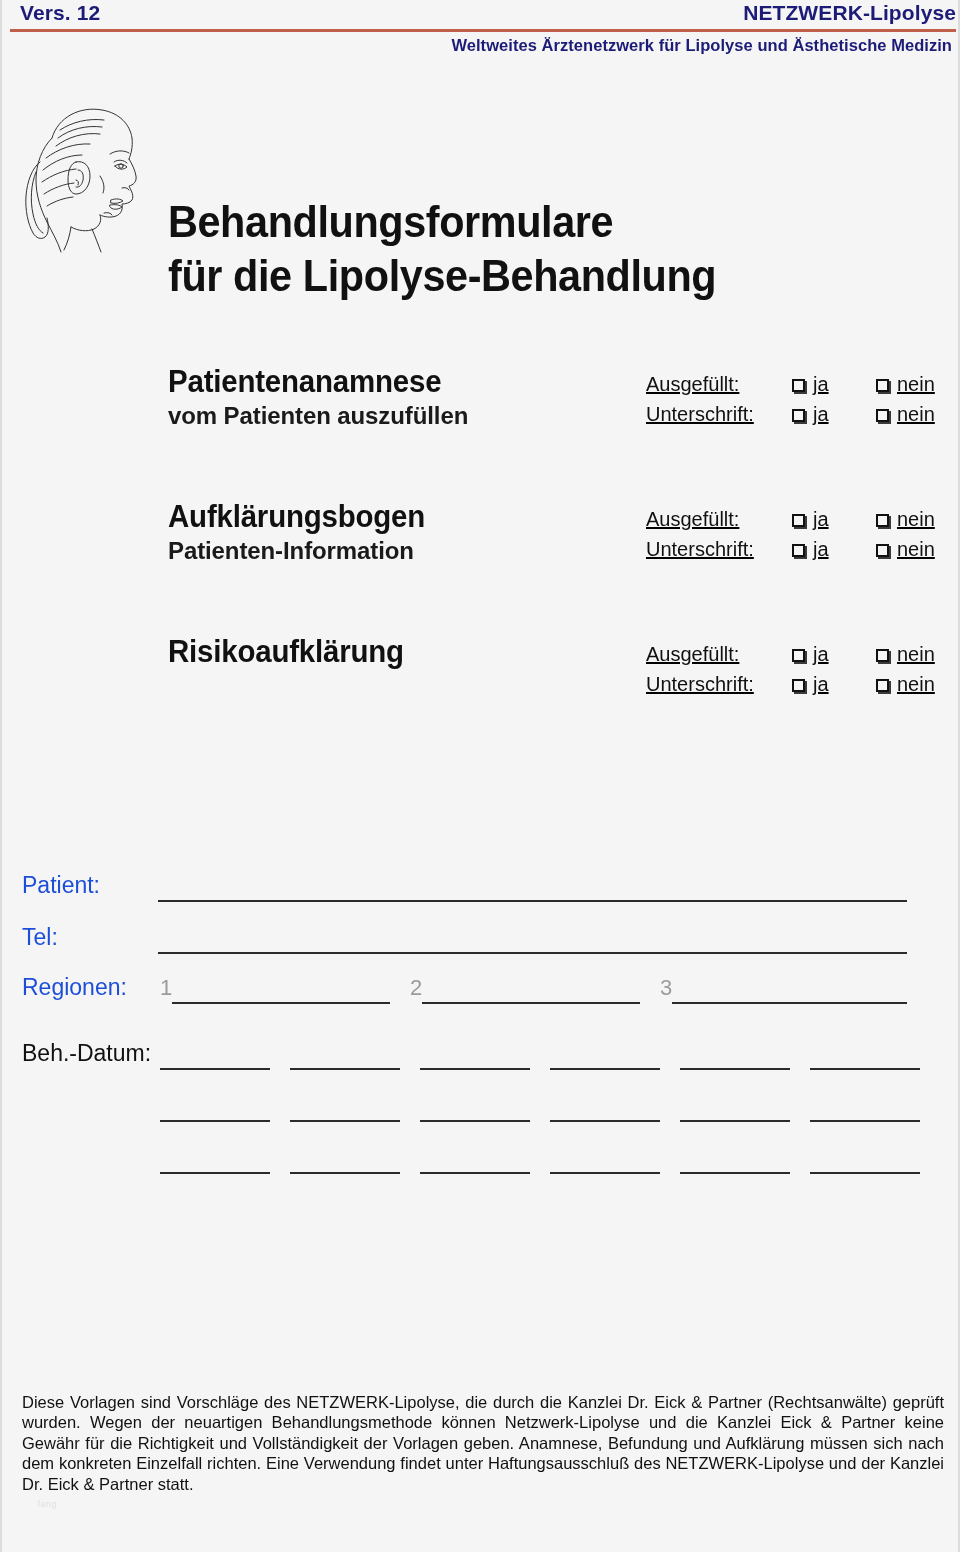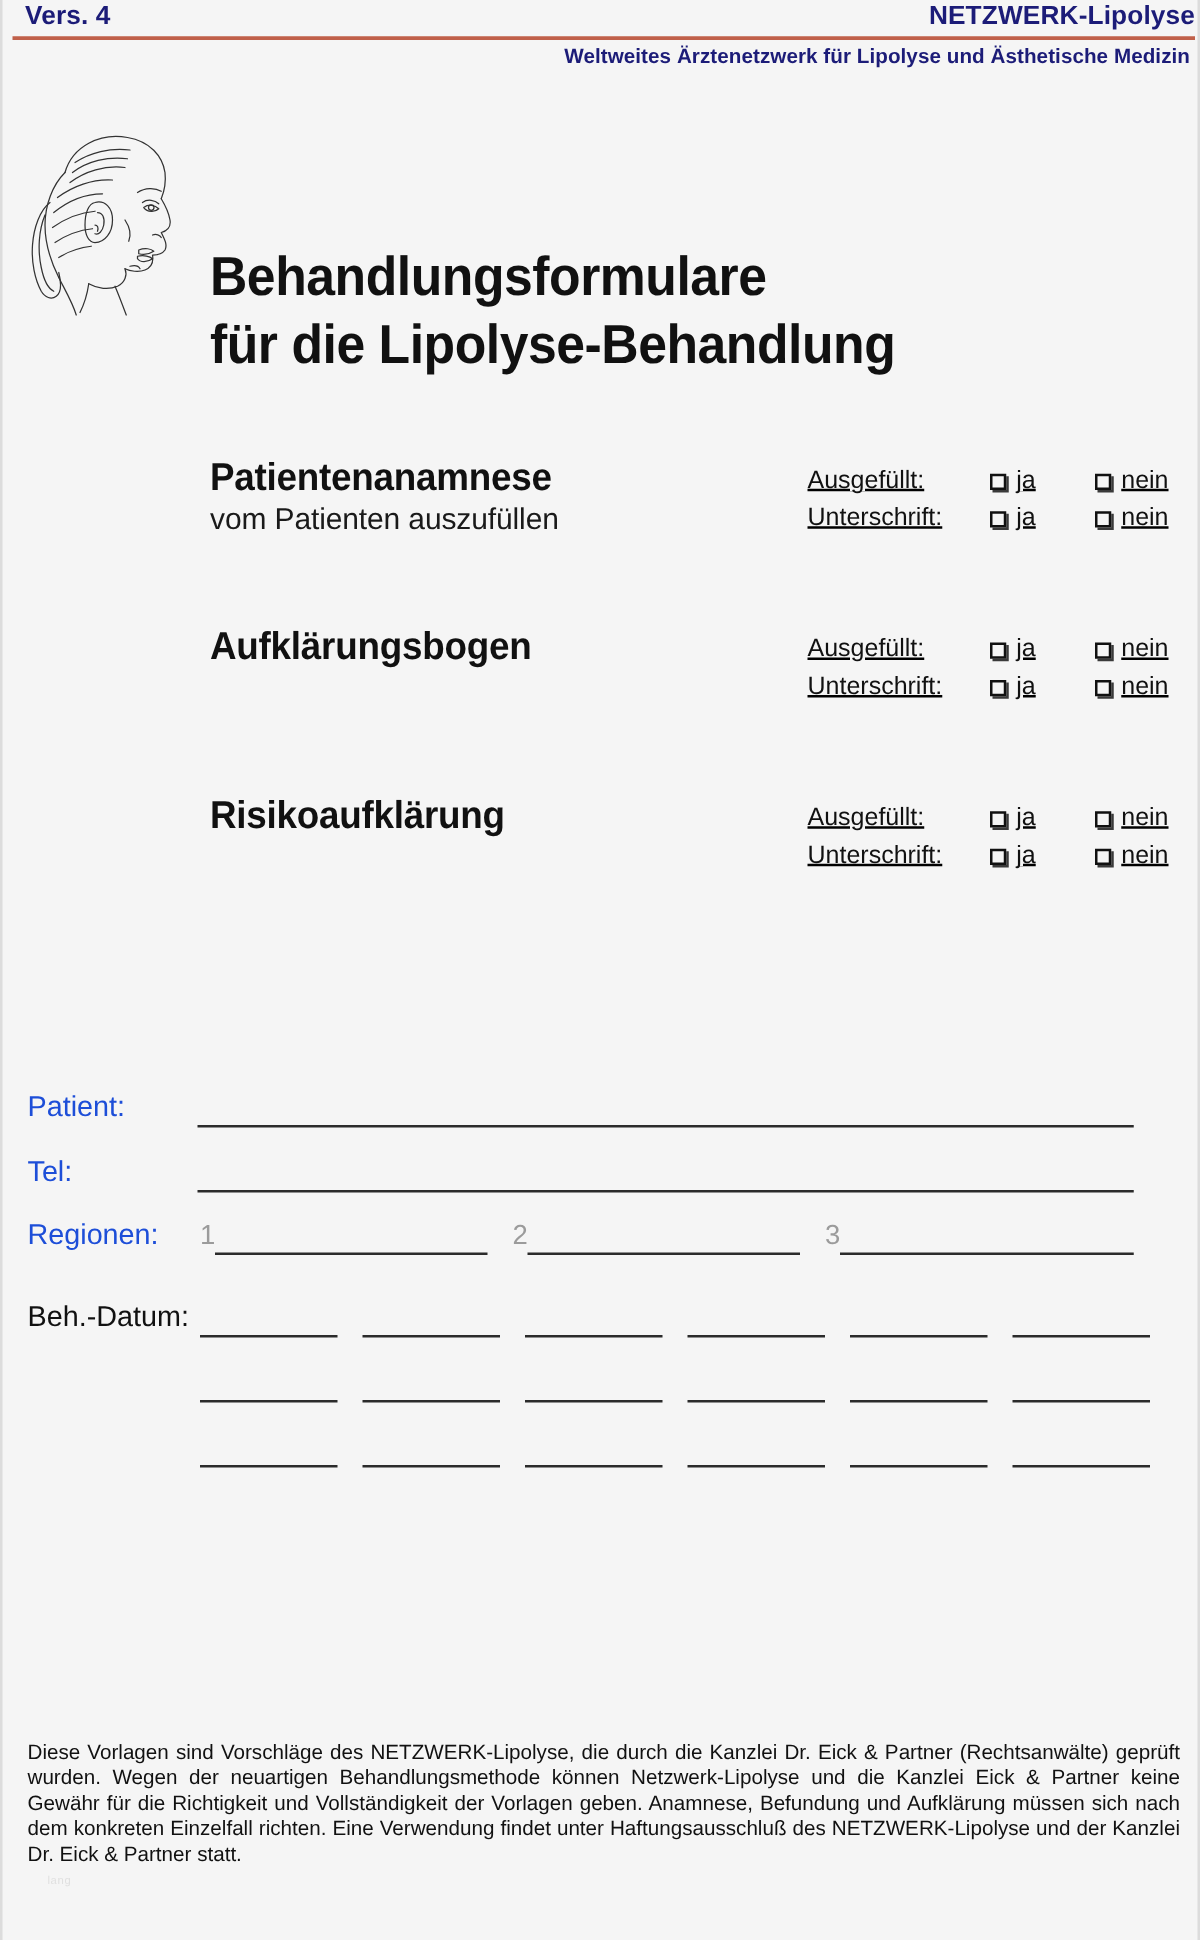--- a/index.html
+++ b/index.html
@@ -83,21 +83,21 @@
   .sec-left { position: absolute; left: 166px; top: 0; }
   .sec-main {
     font-size: 31px; font-weight: bold; color: #111;
     line-height: 1.08;
     letter-spacing: -0.2px;
     transform: scaleX(0.95);
     transform-origin: left top;
     white-space: nowrap;
   }
   .sec-sub {
-    font-size: 24px; font-weight: normal; color: #1a1a1a;
+    font-size: 24px; font-weight: bold; color: #1a1a1a;
     line-height: 1.15; margin-top: 4px;
     letter-spacing: -0.1px;
     white-space: nowrap;
   }
   .sec-right { position: absolute; left: 644px; top: 4px; }
   .chk-row {
     display: flex; align-items: center;
     height: 30px;
     text-decoration: underline;
   }
@@ -181,21 +181,21 @@
     color: #222;
     white-space: nowrap;
   }
 </style>
 </head>
 <body>
 
 <div class="page">
 
   <div class="hdr-row">
-    <div class="hdr-vers">Vers. 4</div>
+    <div class="hdr-vers">Vers. 12</div>
     <div class="hdr-brand">NETZWERK-Lipolyse</div>
   </div>
   <div class="hdr-rule"></div>
   <div class="hdr-sub">Weltweites Ärztenetzwerk für Lipolyse und Ästhetische Medizin</div>
 
   <div class="head-art">
     <svg width="145" height="160" viewBox="0 0 145 160" fill="none" stroke="#333" stroke-width="1" stroke-linecap="round" stroke-linejoin="round">
 
       <path d="M36 38 C42 17 64 6 86 10 C104 13 114 25 116 38 C117 47 115 54 113 59"></path>
 
@@ -273,20 +273,21 @@
             <span class="cbox"></span>
             <span class="chk-text">nein</span>
           </span>
       </div>
     </div>
   </div>
 
   <div class="section" style="top:500px">
     <div class="sec-left">
       <div class="sec-main">Aufklärungsbogen</div>
+      <div class="sec-sub">Patienten-Information</div>
     </div>
     <div class="sec-right">
       <div class="chk-row">
         <span class="chk-label">Ausgefüllt:</span>
         <span class="chk-item first">
             <span class="cbox"></span>
             <span class="chk-text">ja</span>
           </span>
         <span class="chk-item">
             <span class="cbox"></span>

